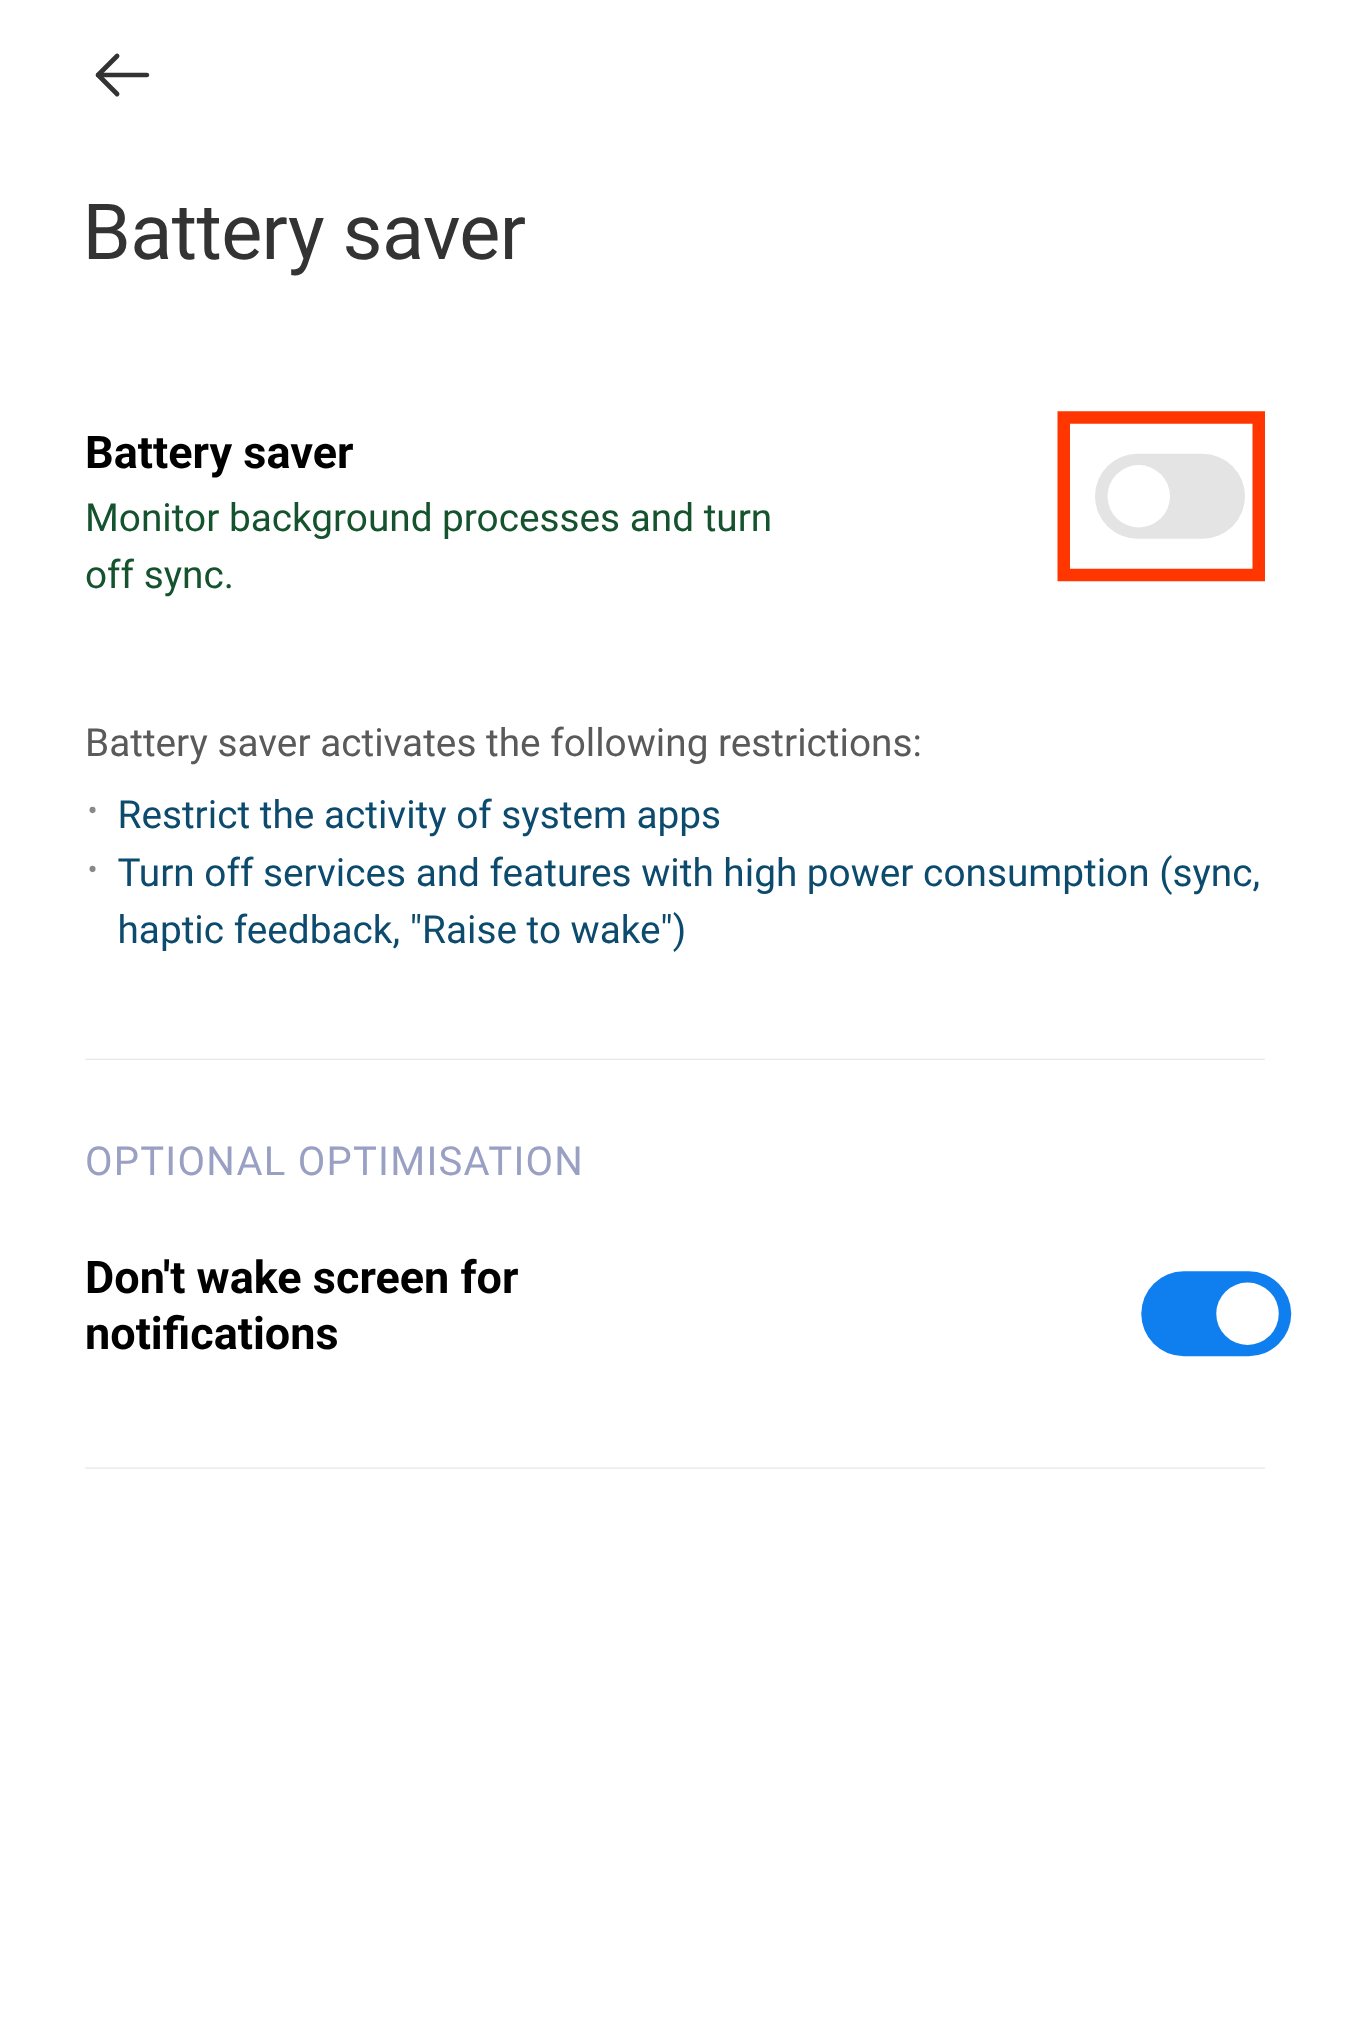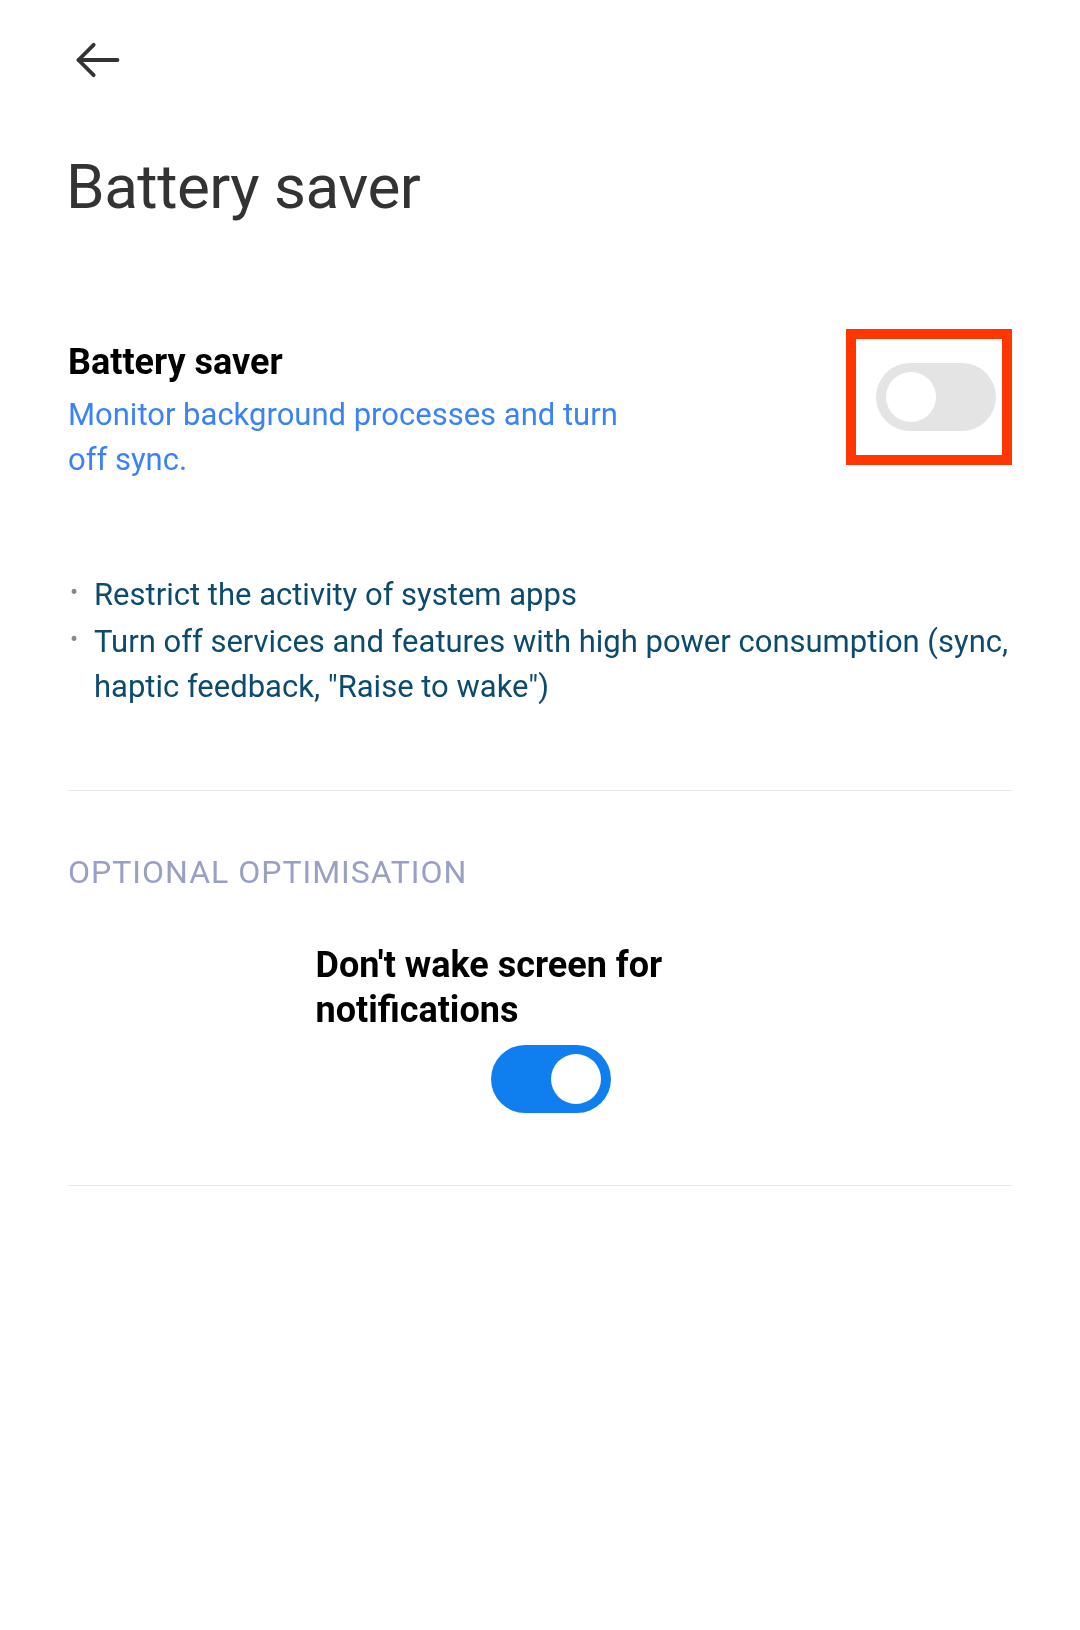--- a/index.html
+++ b/index.html
@@ -55,21 +55,21 @@
       padding-right: 30px;
     }
     .setting-title {
       font-size: 36px;
       font-weight: 700;
       color: #000000;
       margin-bottom: 10px;
     }
     .setting-sub {
       font-size: 31px;
-      color: #3b82f6;
+      color: #14532d;
       line-height: 1.45;
       max-width: 580px;
     }
     .highlight-box {
       border: 10px solid #ff3600;
       padding: 24px 6px 24px 20px;
       display: inline-flex;
       align-items: center;
       justify-content: center;
       margin-top: -12px;
@@ -141,21 +141,20 @@
       padding: 62px 68px 0 68px;
       font-size: 32px;
       color: #9aa0c4;
       letter-spacing: 1px;
     }
     .setting-row-2 {
       padding: 52px 47px 0 68px;
       display: flex;
       align-items: center;
       justify-content: flex-end;
-      flex-direction: column;
     }
     .setting-text-2 {
       flex: 1;
       padding-right: 30px;
     }
     .setting-title-2 {
       font-size: 36px;
       font-weight: 700;
       color: #000000;
       line-height: 1.25;
@@ -193,20 +192,21 @@
     <div class="setting-sub">Monitor background processes and turn off sync.</div>
   </div>
   <div class="highlight-box">
     <div class="toggle off">
       <div class="toggle-knob"></div>
     </div>
   </div>
 </div>
 
 <div class="description-block">
+  <div class="description-intro">Battery saver activates the following restrictions:</div>
   <ul class="restrictions">
     <li>Restrict the activity of system apps</li>
     <li>Turn off services and features with high power consumption (sync, haptic feedback, "Raise to wake")</li>
   </ul>
 </div>
 
 <div class="divider"></div>
 
 <div class="section-header">OPTIONAL OPTIMISATION</div>
 

